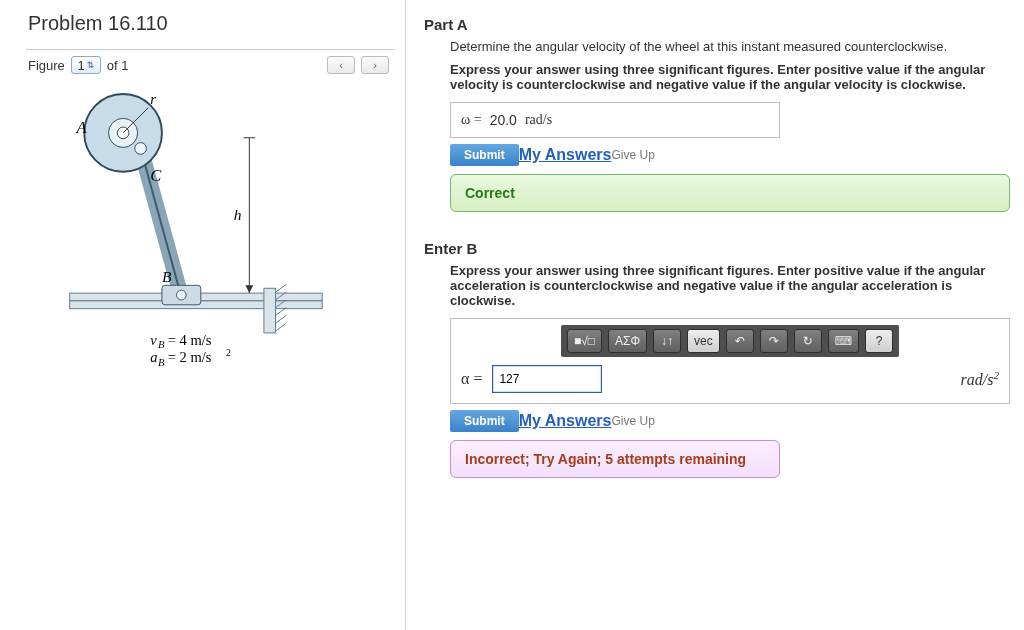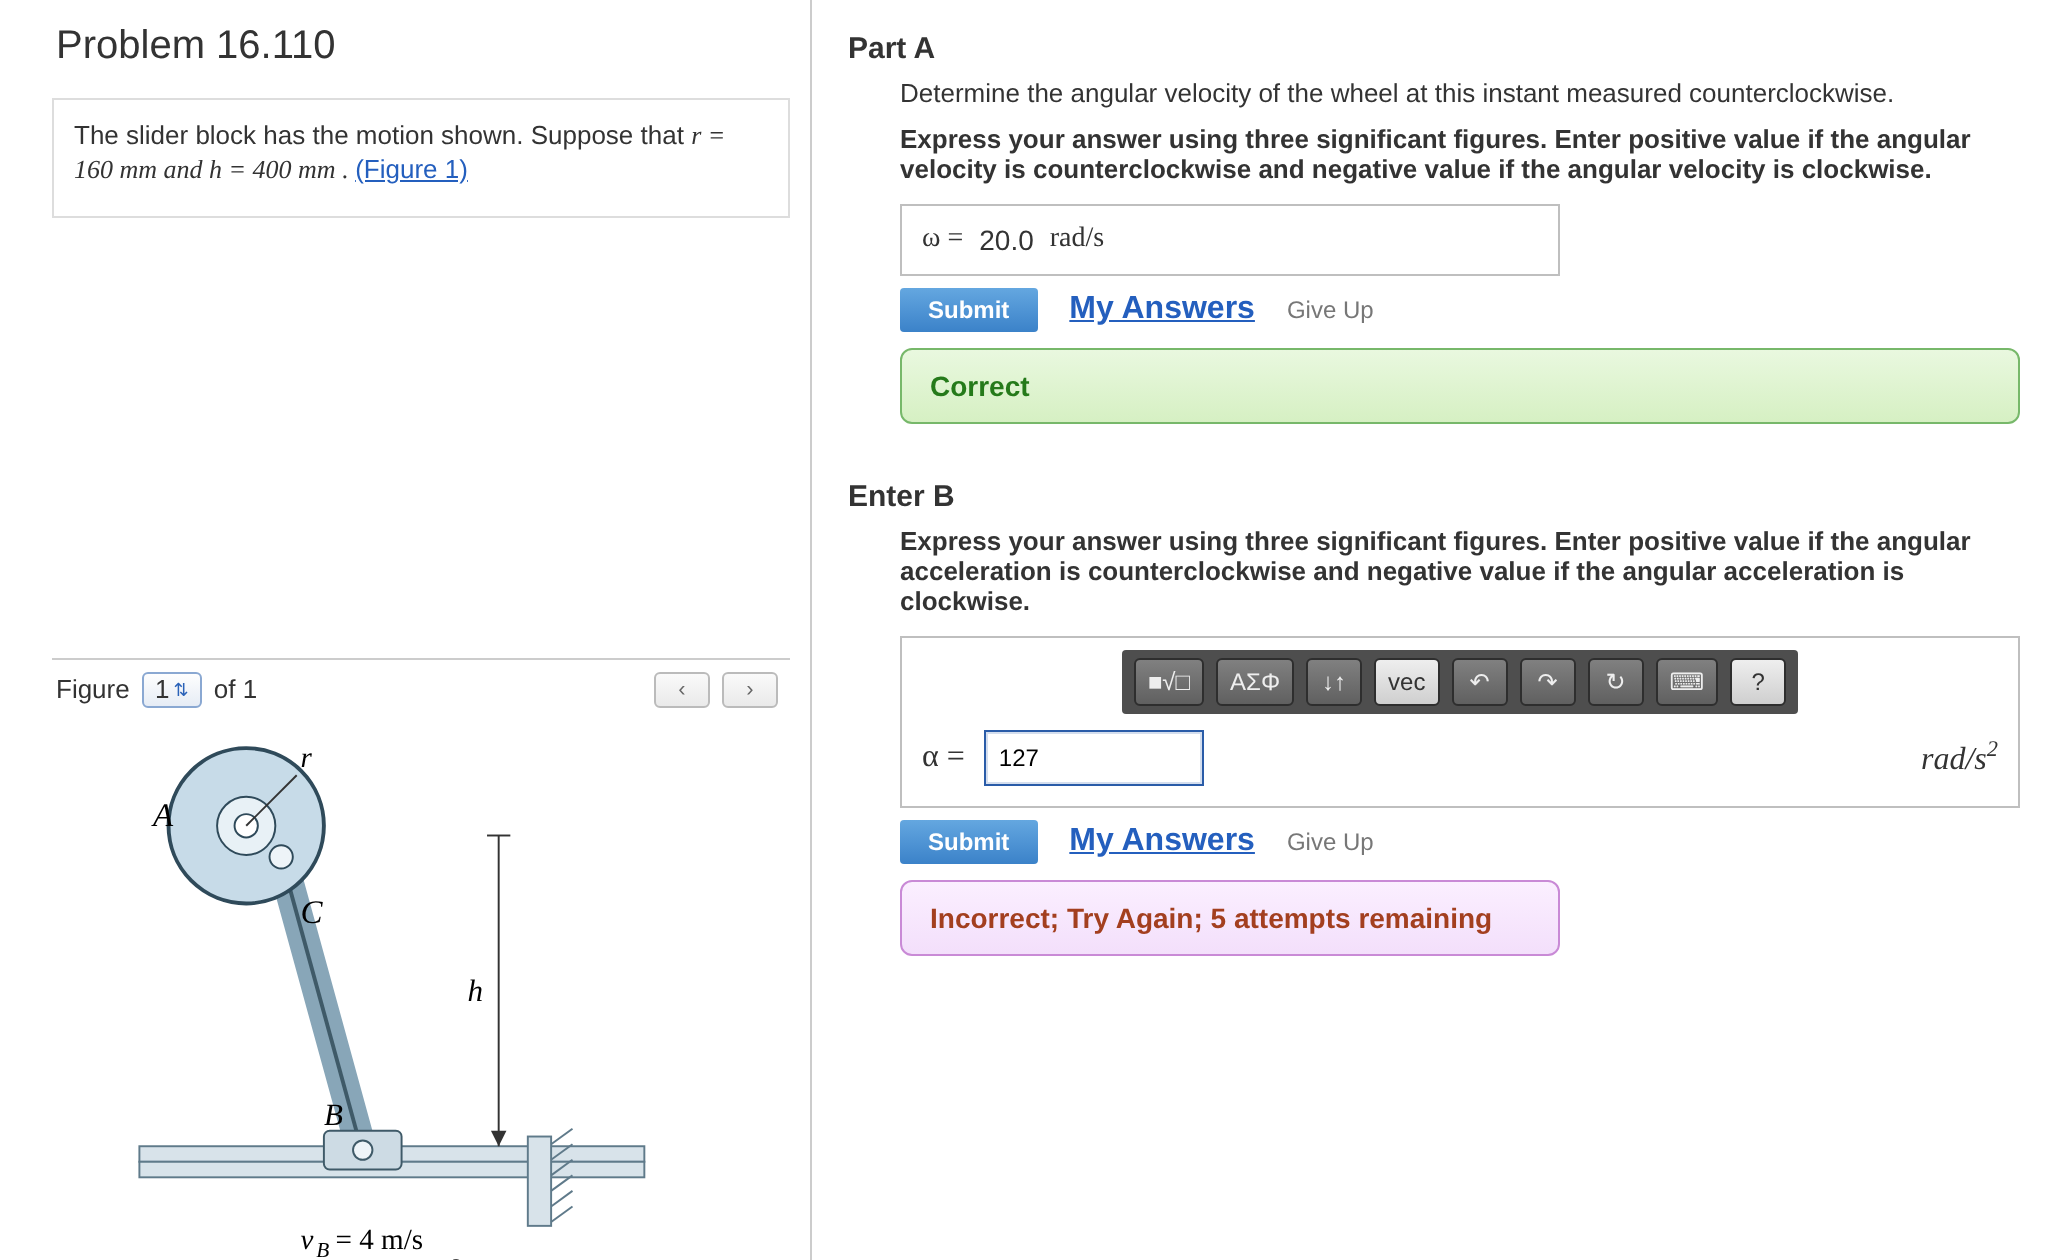--- a/index.html
+++ b/index.html
@@ -14,21 +14,21 @@
   .fig-header-left { display:flex; align-items:center; gap:6px; }
   .fig-num-sel { border:1px solid #8aa8d2; border-radius:3px; width:30px; height:18px; display:inline-flex; align-items:center; justify-content:center; background:linear-gradient(#fefefe,#e6ecf5); }
   .fig-nav { display:flex; gap:6px; }
   .nav-btn { width:28px; height:18px; border:1px solid #bbb; border-radius:3px; background:linear-gradient(#fafafa,#eaeaea); display:flex; align-items:center; justify-content:center; cursor:pointer; font-size:11px; color:#666; }
   .figure-canvas { width:100%; height:300px; position:relative; }
   .part-title { font-size:15px; font-weight:bold; margin: 8px 0 6px 0; }
   .prompt { margin: 6px 0 8px 26px; font-size:13px; }
   .instr { margin: 6px 0 10px 26px; font-size:13px; font-weight:bold; }
   .ans-box { margin-left:26px; border:1px solid #bfbfbf; padding:8px 10px; display:inline-flex; align-items:center; gap:8px; font-size:14px; min-width:330px; height:36px; }
   .ans-box .unit { font-family:'Times New Roman', serif; }
-  .action-row { margin:6px 0 8px 26px; display:flex; align-items:center; gap:16px; }
+  .action-row { margin:6px 0 8px 26px; display:flex; align-items:center; gap:0; }
   .submit-btn { background:linear-gradient(#64a7e0,#3b82c9); color:#fff; font-weight:bold; border:none; padding:4px 14px; font-size:12px; cursor:pointer; border-radius:2px; }
   .link { color:#245fbe; text-decoration:underline; font-size:16px; cursor:pointer; }
   .link.bold { font-weight:bold; }
   .give { color:#777; font-size:12px; }
   .feedback { margin-left:26px; border-radius:6px; padding:10px 14px; font-weight:bold; font-size:14px; min-width:330px; }
   .fb-correct { border:1px solid #77b86a; background:linear-gradient(#e9f8df,#d6f0c3); color:#257a1a; }
   .fb-incorrect { border:1px solid #c98ad6; background:linear-gradient(#fbefff,#f3dffb); color:#a33f1f; display:inline-block; }
   .eqrow { margin-left:26px; border:1px solid #bfbfbf; padding:6px 10px 10px 10px; width:560px; }
   .toolbar { background:#4e4e4e; border-radius:2px; padding:4px 6px; display:flex; align-items:center; gap:6px; width:fit-content; margin:0 auto 8px auto; }
   .tbtn { height:24px; min-width:28px; padding:0 6px; border:1px solid #2e2e2e; border-radius:3px; background:linear-gradient(#808080,#606060); color:#eee; display:flex; align-items:center; justify-content:center; font-size:12px; cursor:pointer; }
@@ -42,25 +42,20 @@
   .italic { font-style:italic; font-family:'Times New Roman', serif; }
 </style>
 </head>
 <body>
 
 <div class="page">
 
   <div class="left">
     <div class="problem-title">Problem 16.110</div>
 
-    <div class="stmt-box">
-      <span>The slider block has the motion shown. Suppose that </span>
-      <span class="italic">r = 160  mm and h = 400  mm . </span>
-      <a>(Figure 1)</a>
-    </div>
 
     <div class="fig-header">
       <div class="fig-header-left">
         <span>Figure</span>
         <span class="fig-num-sel">
           <span>1</span>
           <span style="color:#2a62b8;font-size:9px;margin-left:2px;">⇅</span>
         </span>
         <span>of 1</span>
       </div>

